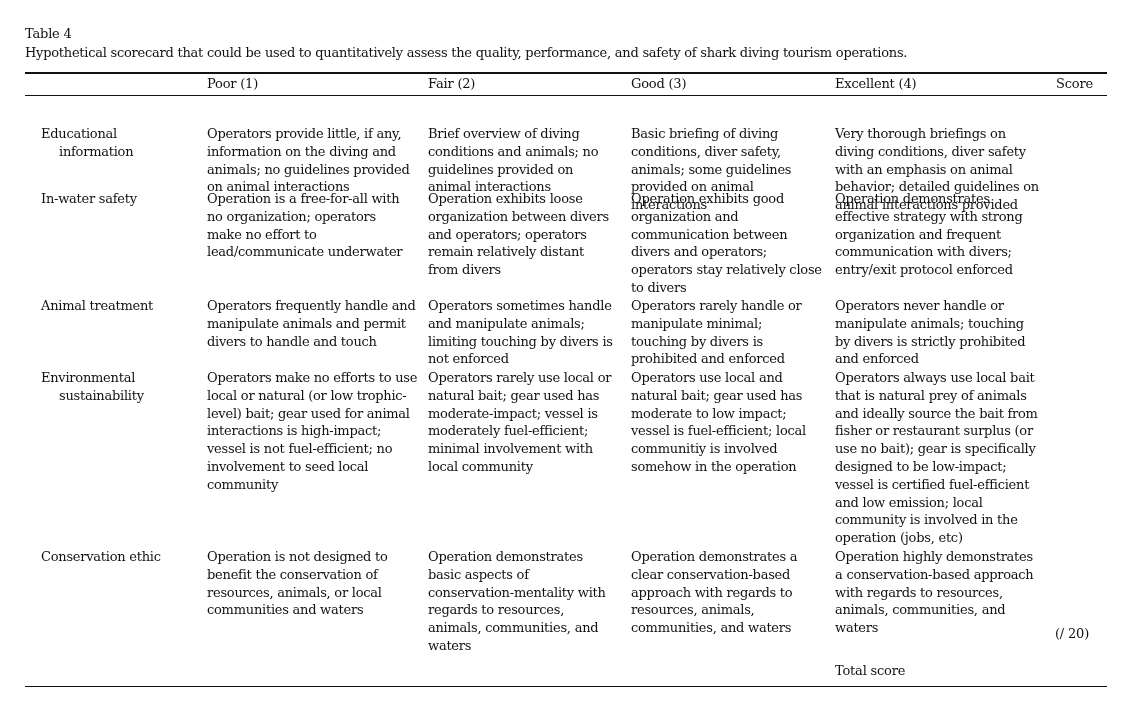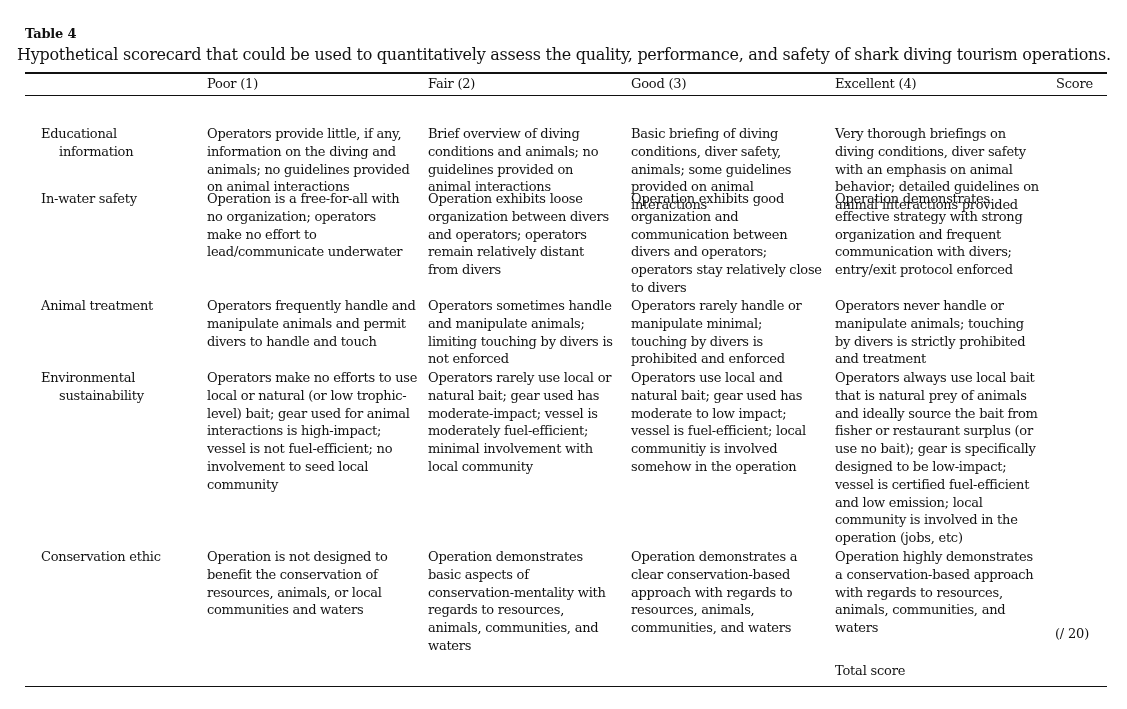--- a/index.html
+++ b/index.html
@@ -3,25 +3,25 @@
   <meta charset="utf-8">
   <style>
     html, body { margin: 0; padding: 0; background: #ffffff; }
     body {
       width: 1127px; height: 709px; overflow: hidden; position: relative;
       font-family: "DejaVu Serif", "Liberation Serif", serif;
       color: #111;
     }
     .caption-label {
       position: absolute; left: 25px; top: 26px;
-      font-size: 13px; font-weight: bold; letter-spacing: -0.2px;
+      font-size: 13px; font-weight: normal; letter-spacing: -0.2px;
     }
     .caption-text {
-      position: absolute; left: 17px; top: 45px;
-      font-size: 16px; letter-spacing: -0.25px; white-space: nowrap;
+      position: absolute; left: 25px; top: 45px;
+      font-size: 13px; letter-spacing: -0.25px; white-space: nowrap;
     }
     .rule { position: absolute; left: 25px; width: 1082px; background: #111; }
     .rule.top { top: 72px; height: 1.5px; }
     .rule.mid { top: 95px; height: 1px; }
     .rule.bottom { top: 686px; height: 1px; }
 
     .hdr {
       position: absolute; top: 76px; font-size: 13px;
       letter-spacing: -0.2px; white-space: nowrap;
     }
@@ -163,21 +163,21 @@
       <div class="cell c3 r3">
         <span class="line">Operators rarely handle or</span>
         <span class="line">manipulate minimal;</span>
         <span class="line">touching by divers is</span>
         <span class="line">prohibited and enforced</span>
       </div>
       <div class="cell c4 r3">
         <span class="line">Operators never handle or</span>
         <span class="line">manipulate animals; touching</span>
         <span class="line">by divers is strictly prohibited</span>
-        <span class="line">and treatment</span>
+        <span class="line">and enforced</span>
       </div>
     </div>
     <div>
       <div class="cell crit r4">
         <span class="line">Environmental</span>
         <span class="line ind">sustainability</span>
       </div>
       <div class="cell c1 r4">
         <span class="line">Operators make no efforts to use</span>
         <span class="line">local or natural (or low trophic-</span>

